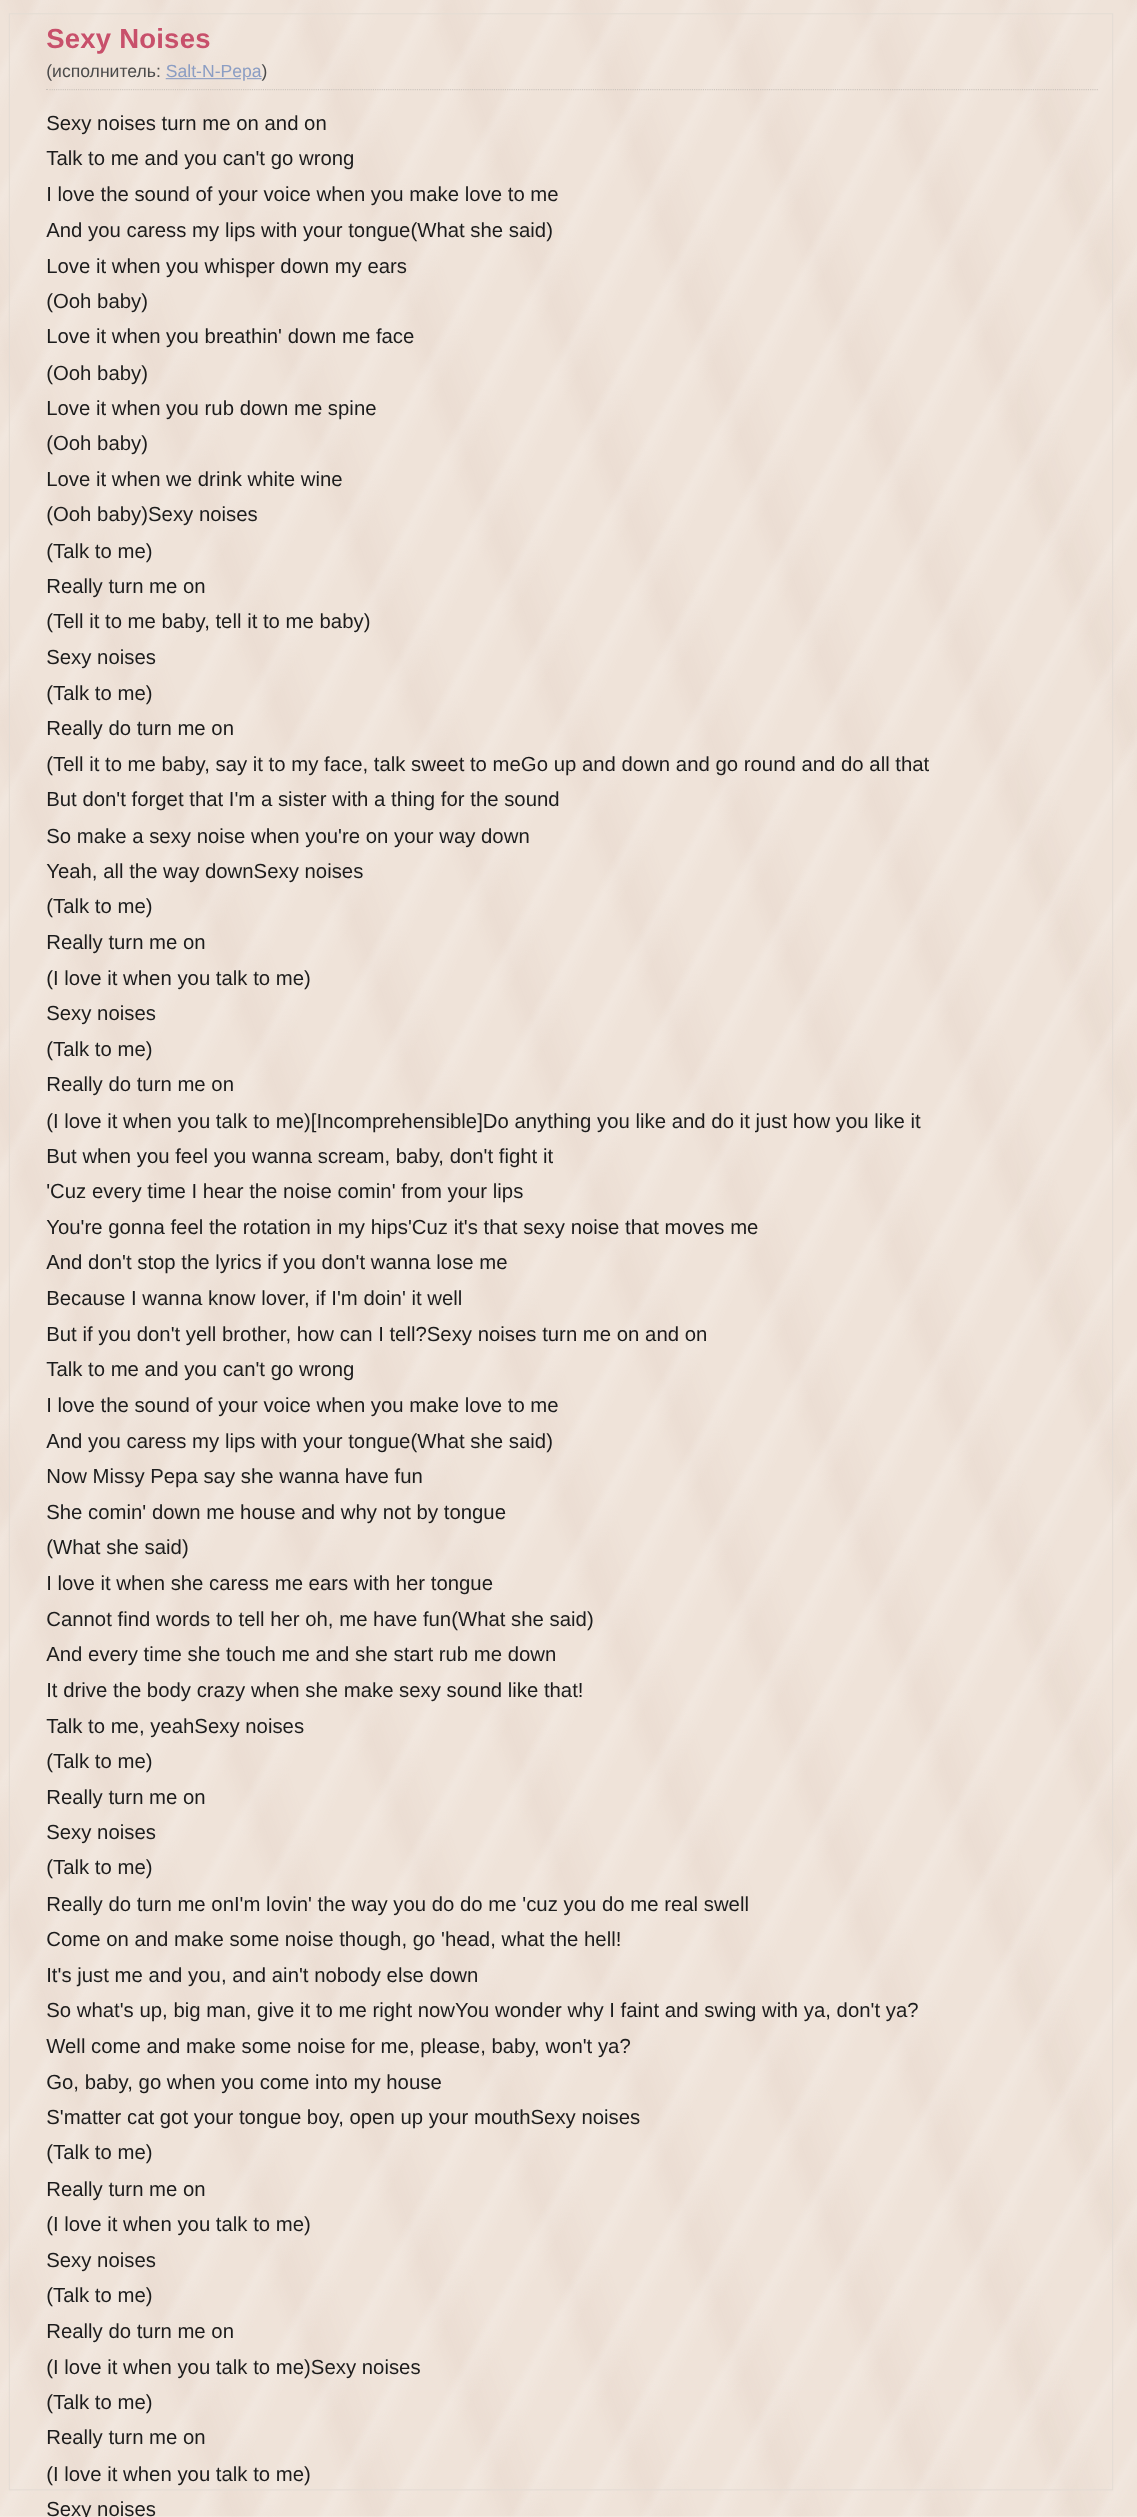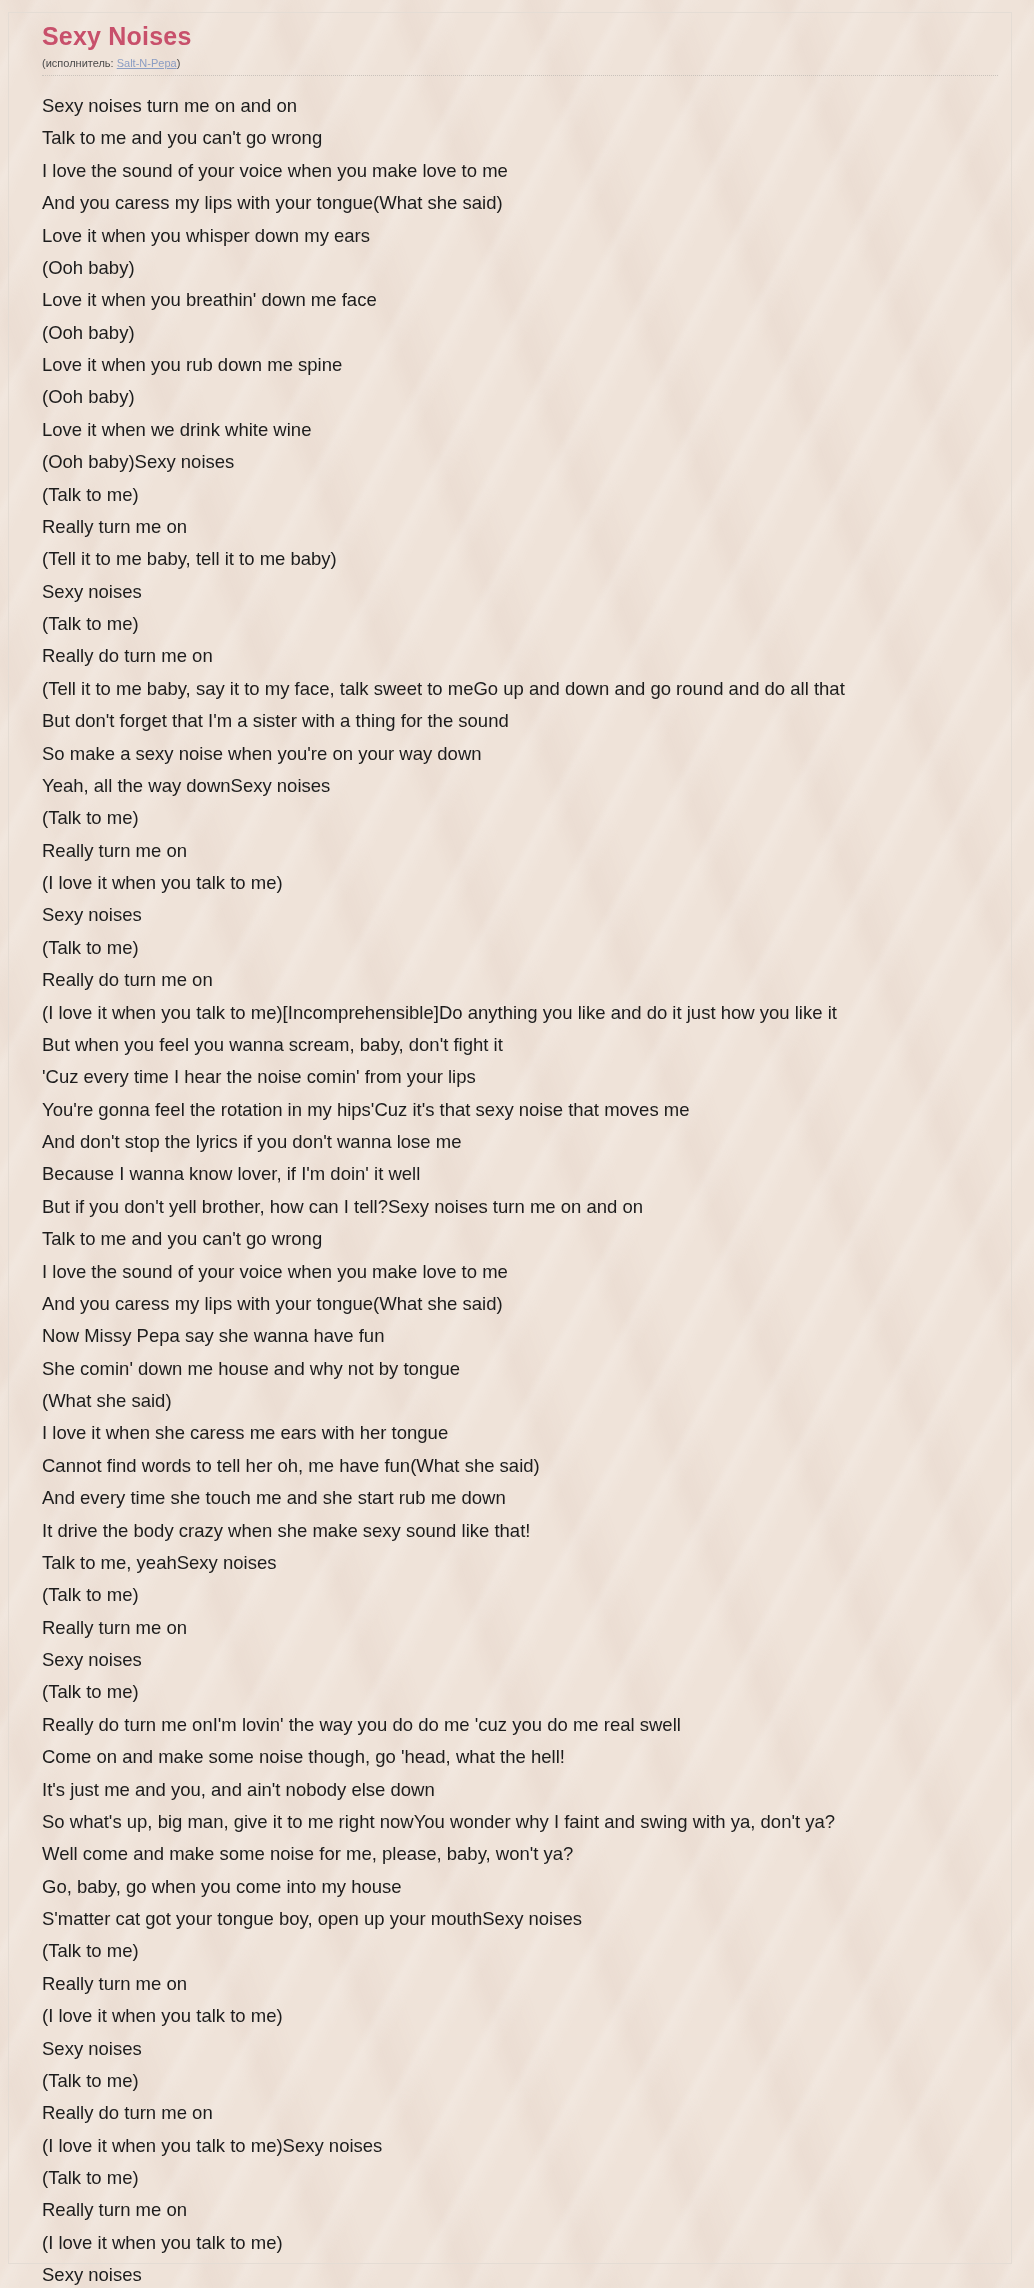--- a/index.html
+++ b/index.html
@@ -60,21 +60,21 @@
   .song-title {
     color: #c8506b;
     font-size: 25px;
     font-weight: bold;
     letter-spacing: 0.2px;
     margin: 0 0 6px 6px;
     font-family: "Liberation Sans", sans-serif;
   }
 
   .artist-line {
-    font-size: 11px;
+    font-size: 16px;
     color: #4a4a4a;
     margin: 0 0 4px 6px;
   }
   .artist-line a {
     color: #8b9dc3;
     text-decoration: underline;
   }
   .artist-sep {
     border: 0;
     border-top: 1px dotted #c9c2bb;

